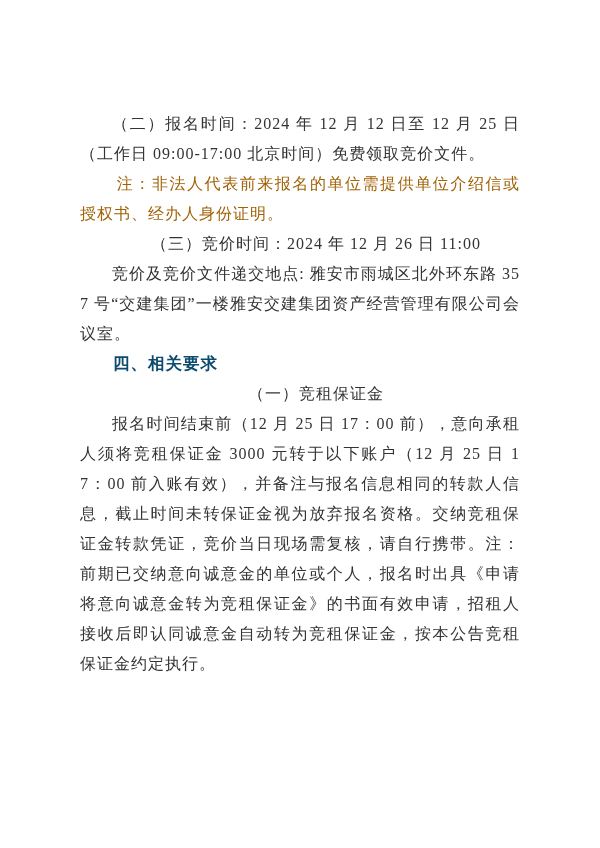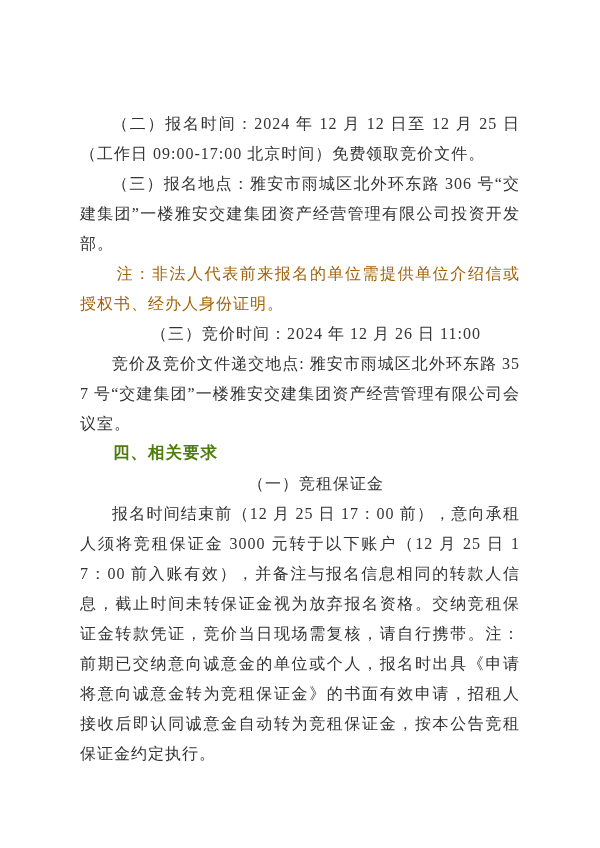--- a/index.html
+++ b/index.html
@@ -36,37 +36,36 @@
     text-align: center;
   }
   .note-para {
     font-weight: normal;
     color: #a16207;
     text-indent: 2.3em;
   }
   .section-heading {
     margin: 0;
     text-indent: 2em;
-    font-family: Liberation Mono, monospace;
+    font-family: Liberation Serif, serif;
     font-weight: bold;
     font-size: 16.5px;
     line-height: 30px;
-    color: #4d7c0f;
+    color: #0c4a6e;
     letter-spacing: 1px;
   }
 </style>
 </head>
 <body>
 
 <div class="page">
   <div class="content">
 
     <p class="para">（二）报名时间：2024 年 12 月 12 日至 12 月 25 日（工作日 09:00-17:00 北京时间）免费领取竞价文件。</p>
 
-    <p class="para">（三）报名地点：雅安市雨城区北外环东路 306 号“交建集团”一楼雅安交建集团资产经营管理有限公司投资开发部。</p>
 
     <p class="para note-para">注：非法人代表前来报名的单位需提供单位介绍信或授权书、经办人身份证明。</p>
 
     <p class="para no-justify">（三）竞价时间：2024 年 12 月 26 日 11:00</p>
 
     <p class="para">竞价及竞价文件递交地点: 雅安市雨城区北外环东路 357 号“交建集团”一楼雅安交建集团资产经营管理有限公司会议室。</p>
 
     <p class="section-heading">四、相关要求</p>
 
     <p class="para no-justify">（一）竞租保证金</p>

